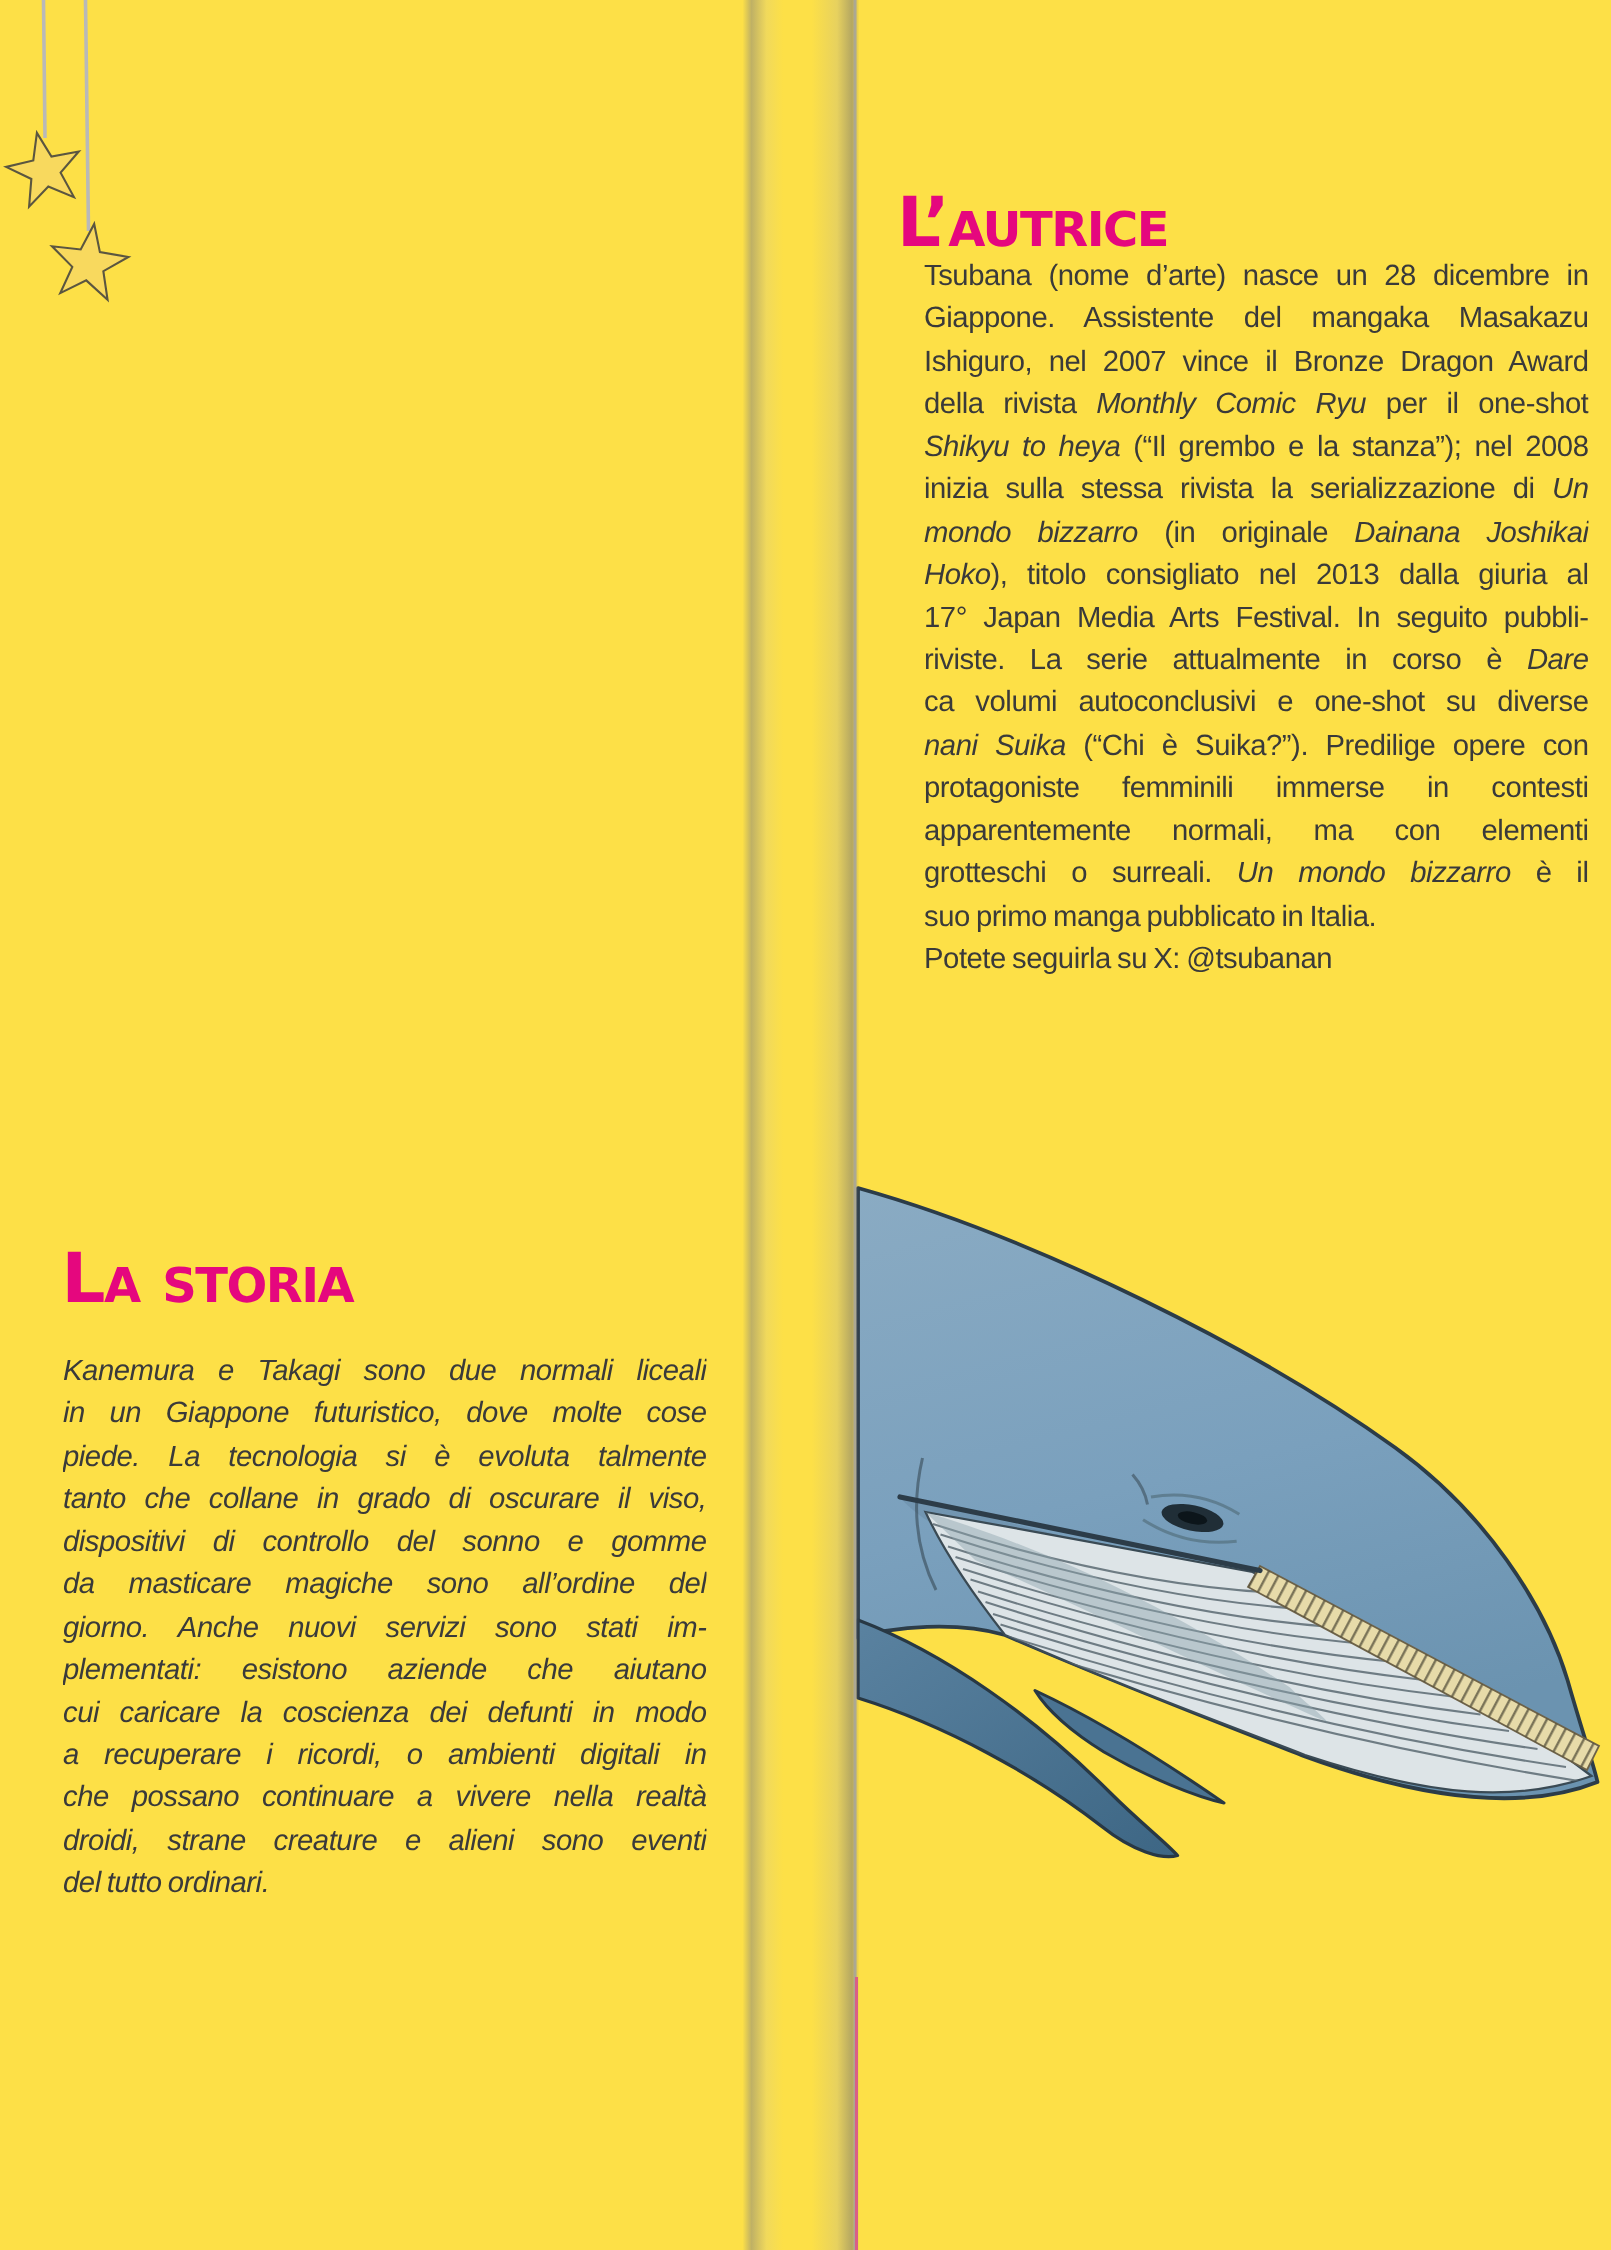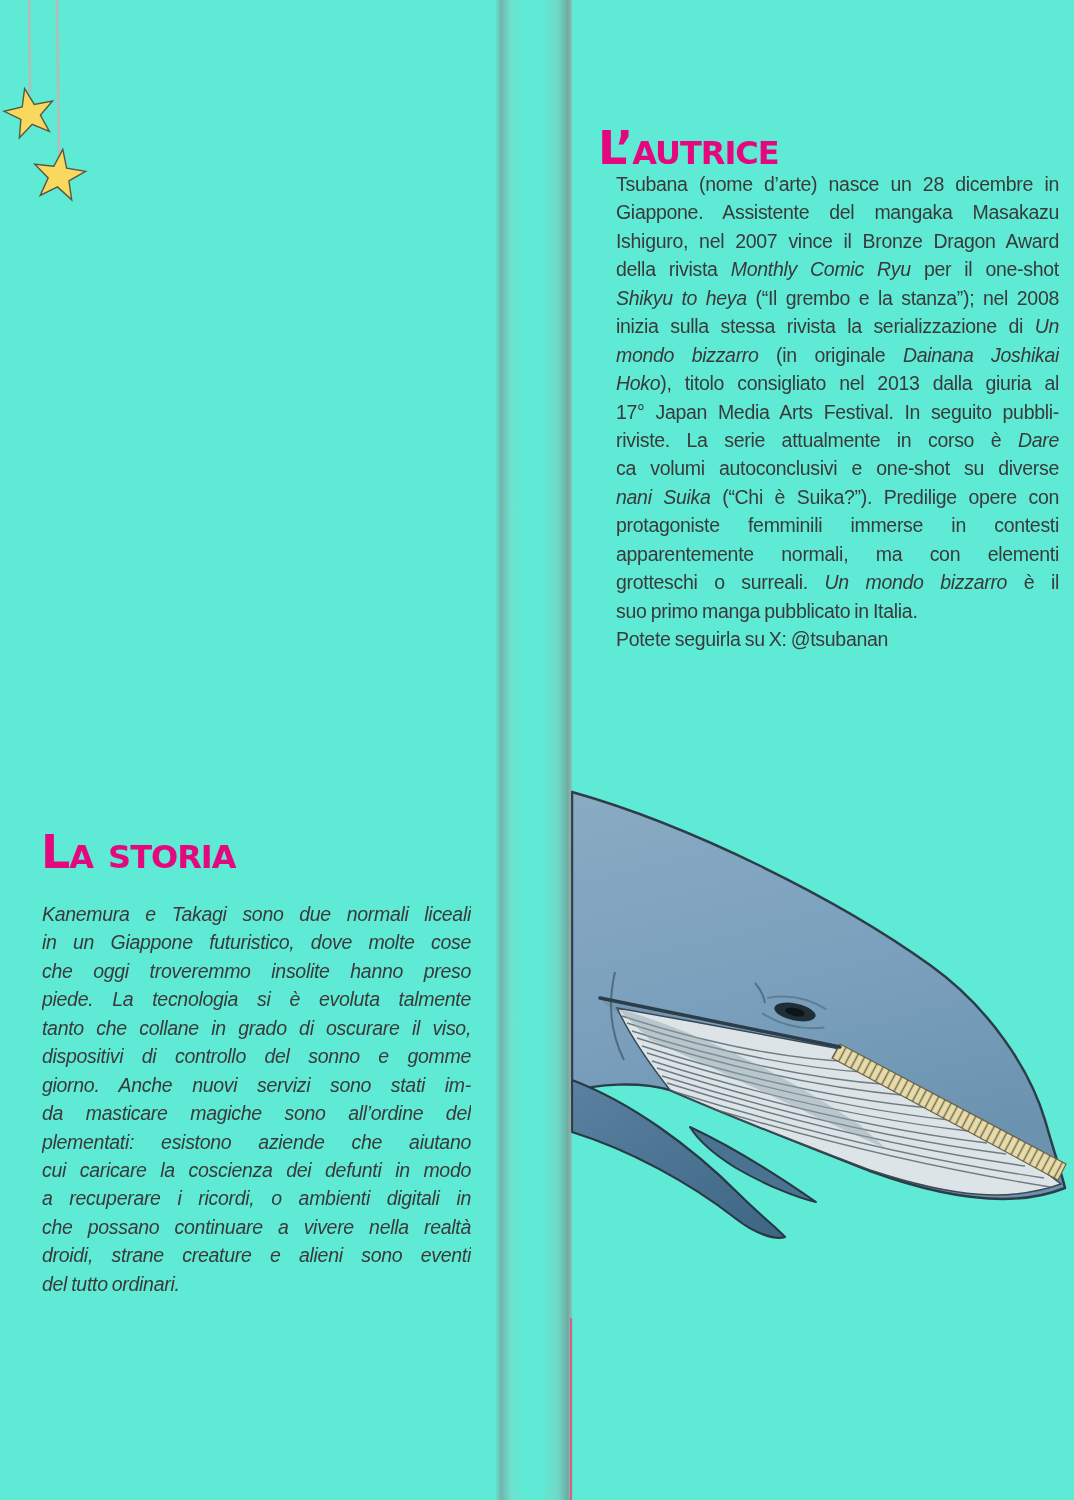--- a/index.html
+++ b/index.html
@@ -1,17 +1,17 @@
 <!DOCTYPE html>
 <html style="--pink: #e5077e; --body: #3a3a3a; --pinkline: #d95f86;"><head>
 <meta charset="utf-8">
 <style>
   html,body { margin:0; padding:0; background:#ffffff; }
   .page {
-    position:relative; width:1074px; height:1500px; background:#5eead4;
+    position:relative; width:1074px; height:1500px; background:#fde047;
     overflow:hidden; font-family:"Liberation Sans", sans-serif;
   }
   .heading {
     position:absolute; margin:0; font-family:"DejaVu Sans", sans-serif;
     font-weight:700; font-variant:small-caps; font-size:46px; line-height:1.05;
     letter-spacing:-1px; color:var(--pink,#e5077e); white-space:nowrap;
   }
   .body-col { position:absolute; color:var(--body,#3a3a3a); font-size:19.5px;
     letter-spacing:-0.3px; word-spacing:-1px; }
   .line { height:28.45px; line-height:28.45px; text-align:justify;
@@ -134,26 +134,25 @@
       <div class="line">apparentemente normali, ma con elementi</div>
       <div class="line">grotteschi o surreali. <i>Un mondo bizzarro</i> è il</div>
       <div class="line nj">suo primo manga pubblicato in Italia.</div>
       <div class="line nj">Potete seguirla su X: @tsubanan</div>
     </div>
 
   <h2 class="heading" id="left-heading">La storia</h2>
   <div class="body-col" id="left-body">
       <div class="line">Kanemura e Takagi sono due normali liceali</div>
       <div class="line">in un Giappone futuristico, dove molte cose</div>
-      <div class="line">che oggi troveremmo insolite hanno preso</div>
       <div class="line">piede. La tecnologia si è evoluta talmente</div>
       <div class="line">tanto che collane in grado di oscurare il viso,</div>
       <div class="line">dispositivi di controllo del sonno e gomme</div>
+      <div class="line">da masticare magiche sono all’ordine del</div>
       <div class="line">giorno. Anche nuovi servizi sono stati im-</div>
-      <div class="line">da masticare magiche sono all’ordine del</div>
       <div class="line">plementati: esistono aziende che aiutano</div>
       <div class="line">cui caricare la coscienza dei defunti in modo</div>
       <div class="line">a recuperare i ricordi, o ambienti digitali in</div>
       <div class="line">che possano continuare a vivere nella realtà</div>
       <div class="line">droidi, strane creature e alieni sono eventi</div>
       <div class="line nj">del tutto ordinari.</div>
     </div>
 
 </div>
 

